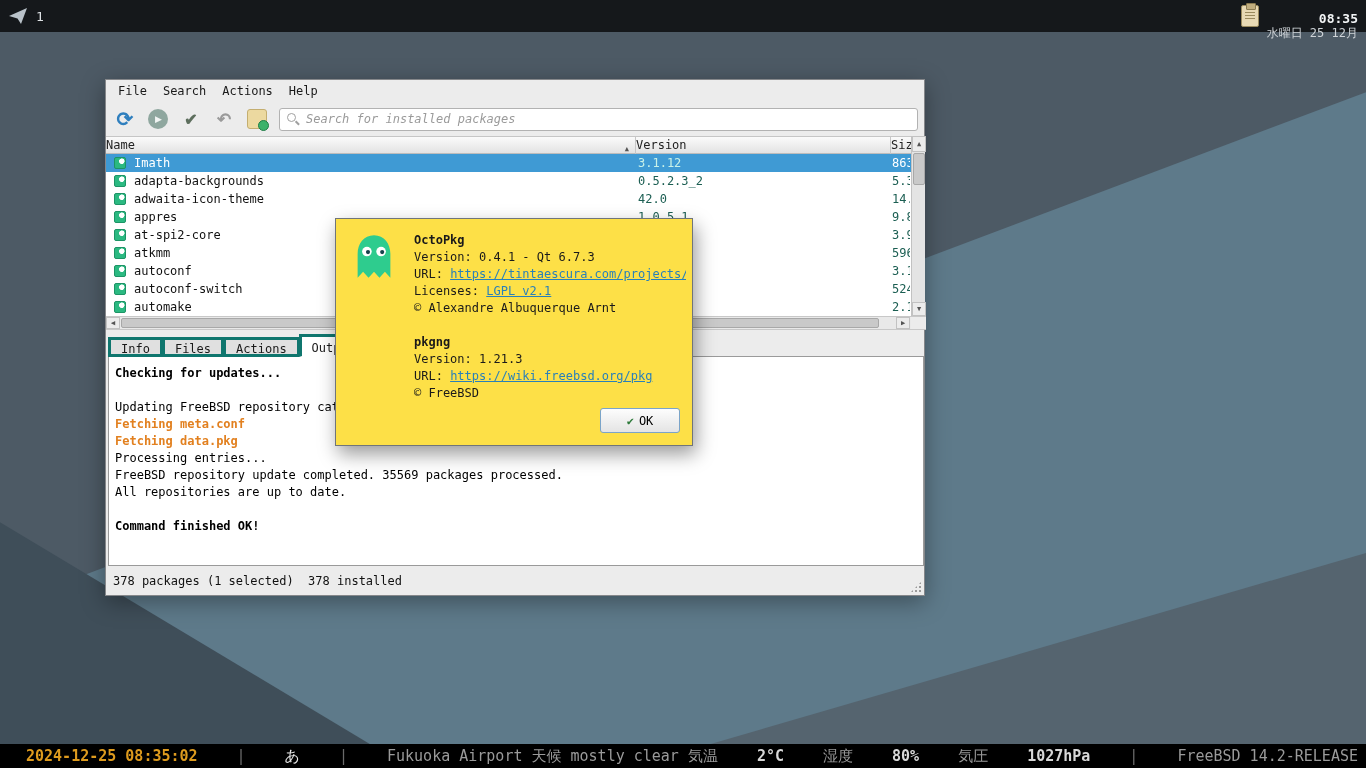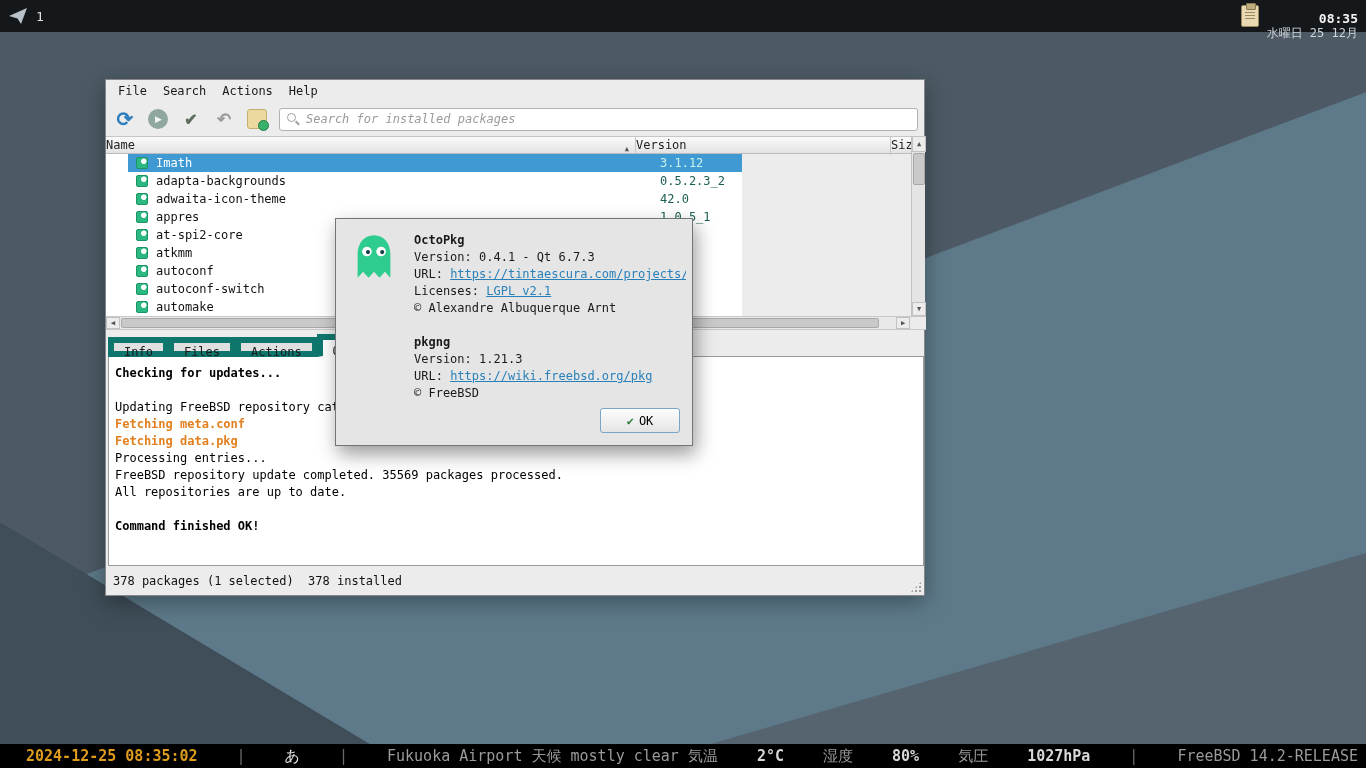--- a/index.html
+++ b/index.html
@@ -64,21 +64,21 @@
 
   
   .thead { position:absolute; top:56px; left:0; width:805px; height:18px;
            background:linear-gradient(#fbfbfb,#e3e3e3); border-top:1px solid #c6c6c6; border-bottom:1px solid #bcbcbc; }
   .th { position:absolute; top:0; height:18px; line-height:17px; color:#222; overflow:hidden; white-space:nowrap; border-right:1px solid #c6c6c6; }
   .th-name { left:0; width:530px; }
   .th-version { left:530px; width:255px; }
   .th-size { left:785px; width:20px; border-right:none; }
   .sort-arrow { position:absolute; right:6px; top:4px; font-size:7px; color:#555; }
 
-  .tbody { position:absolute; top:74px; left:0; width:636px; height:162px; background:#fff; overflow:hidden;padding-left:22px; }
+  .tbody { position:absolute; top:74px; left:0; width:805px; height:162px; background:#fff; overflow:hidden; }
   .trow { position:relative; height:18px; line-height:18px; white-space:nowrap; cursor:default; }
   .trow .pkg-ico { position:absolute; left:8px; top:3px; width:12px; height:12px; border-radius:2px;
                    background:radial-gradient(circle at 68% 32%, #ffffff 0 2.5px, transparent 3px), #2bb981;
                    border:1px solid #1d9466; }
   .cell { position:absolute; top:0; overflow:hidden; }
   .cell-name { left:28px; width:498px; color:#111; }
   .cell-version { left:532px; width:250px; color:#1b5e52; }
   .cell-size { left:786px; width:18px; color:#1b5e52; }
   .trow.selected { background:#3f9ad4; }
   .trow.selected .cell-name, .trow.selected .cell-size { color:#fff; }
@@ -96,39 +96,39 @@
   .hscroll { position:absolute; top:236px; left:0; width:820px; height:14px; background:#e9e9e9; border-top:1px solid #c8c8c8; border-bottom:1px solid #c8c8c8; }
   .hs-btn { position:absolute; top:0; width:14px; height:12px; background:#ececec; border:1px solid #c2c2c2;
             font-size:7px; color:#555; display:flex; align-items:center; justify-content:center; }
   .hs-left { left:0; }
   .hs-right { left:790px; }
   .hs-thumb { position:absolute; left:15px; top:1px; width:758px; height:10px; background:#c9c9c9; border:1px solid #a8a8a8; border-radius:2px; }
   .hs-corner { position:absolute; left:805px; top:0; width:15px; height:12px; background:#ececec; }
 
   
   .tabbar { position:absolute; top:254px; left:2px; height:23px; display:flex; align-items:flex-end; z-index:3; }
-  .tab { padding:2px 10px 3px; border:6px solid #0f766e; background:#e0e0e0; height:20px; line-height:15px; margin-right:-1px; }
+  .tab { padding:2px 10px 3px; border:3px solid #0f766e; background:#e0e0e0; height:20px; line-height:15px; margin-right:-1px; }
   .tab.selected { background:#fff; height:23px; border-bottom:1px solid #fff; line-height:18px; }
 
   
   .output-pane { position:absolute; top:276px; left:2px; width:816px; height:210px; background:#fff; border:1px solid #9a9a9a; padding:8px 0 0 6px; overflow:hidden; }
   .oline { height:17px; line-height:17px; white-space:pre; color:#000; }
   .oline.bold { font-weight:bold; }
   .oline.fetch { font-weight:bold; color:#e2801f; }
   .ospacer { height:17px; }
 
   
   .statusbar { position:absolute; left:0; right:0; bottom:0; top:486px; background:#ececec; }
   .statusbar-text { position:absolute; left:7px; top:8px; white-space:pre; color:#111; }
   .grip { position:absolute; right:2px; bottom:2px; width:12px; height:12px;
           background-image:radial-gradient(#9a9a9a 1px, transparent 1.2px); background-size:4px 4px;
           clip-path:polygon(100% 0,100% 100%,0 100%); }
 
   
-  .about-dialog { position:absolute; left:335px; top:218px; width:358px; height:228px; background:#e5e5e5;
+  .about-dialog { position:absolute; left:335px; top:218px; width:358px; height:228px; background:#fde047;
                   border:1px solid #70757a; z-index:20; box-shadow:3px 8px 18px rgba(0,0,0,.4);
                   font-size:12px; color:#1a1a1a; }
   .ghost-wrap { position:absolute; left:16px; top:14px; }
   .dlg-text { position:absolute; left:78px; top:13px; width:272px; }
   .dlg-line { height:17px; line-height:17px; white-space:nowrap; overflow:hidden; }
   .dlg-title { font-weight:bold; }
   .dlg-link { color:#2980b9; text-decoration:underline; cursor:pointer; }
   .ok-btn { position:absolute; right:12px; bottom:12px; width:80px; height:25px;
             background:linear-gradient(#fdfdfd,#e4e4e4); border:1px solid #7ba4c9; border-radius:3px;
             font:12px "DejaVu Sans Mono",monospace; display:flex; align-items:center; justify-content:center; gap:5px; }

